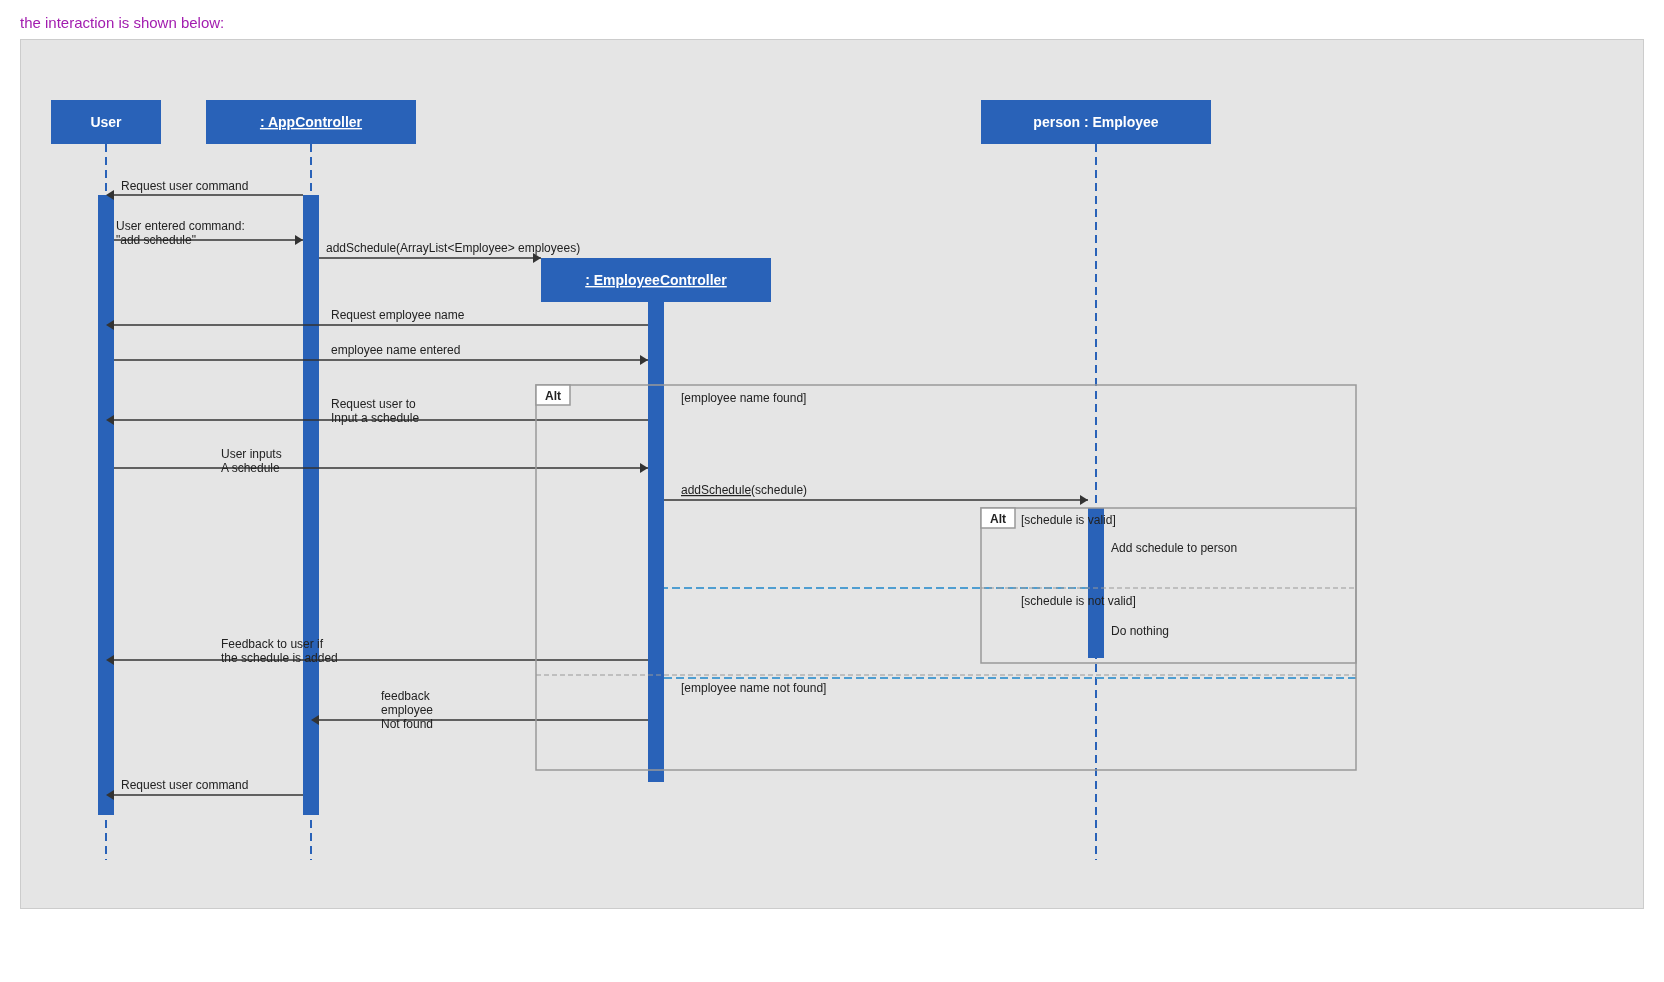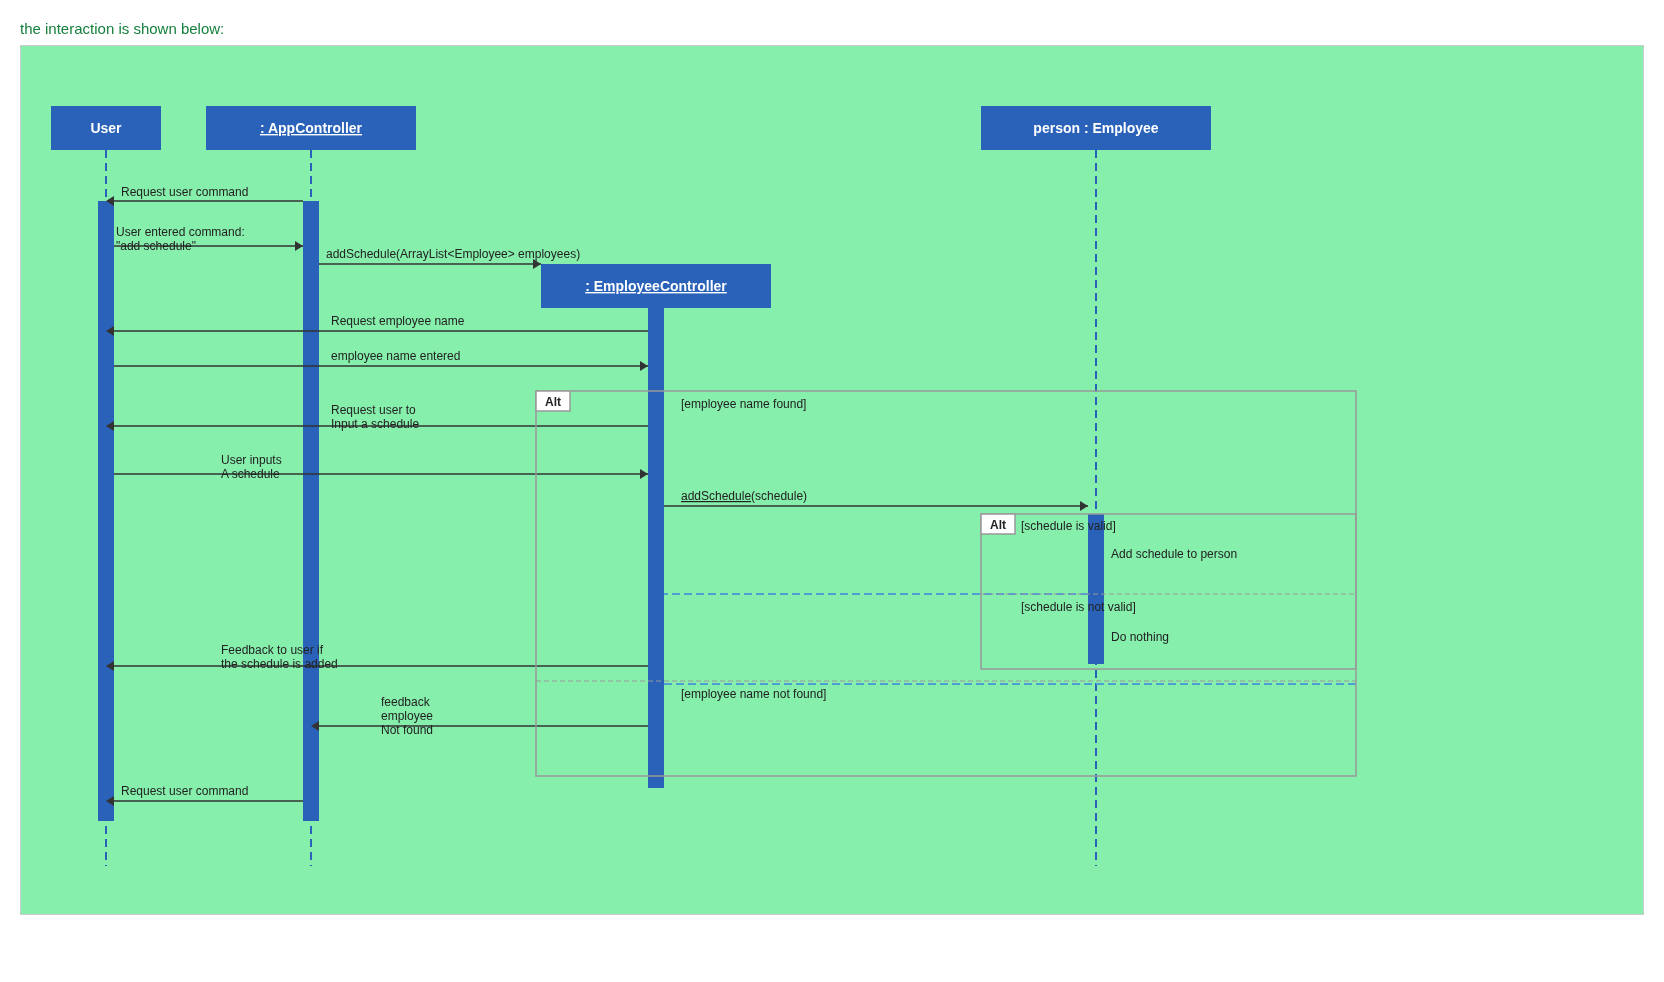--- a/index.html
+++ b/index.html
@@ -3,29 +3,29 @@
   <meta charset="utf-8">
   <style>
     * { box-sizing: border-box; margin: 0; padding: 0; }
     body {
       font-family: Arial, sans-serif;
       background: #fff;
       color: #222;
       font-size: 13px;
     }
     .page-header {
-      padding: 20px 20px 8px 20px;
+      padding: 14px 20px 8px 20px;
       font-size: 15px;
-      color: #15803d;
+      color: #a21caf;
     }
     .diagram-container {
       margin: 0 20px 20px 20px;
       border: 1px solid #ccc;
       position: relative;
-      background: #86efac;
+      background: #e5e5e5;
       overflow: hidden;
       height: 870px;
     }
   </style>
 </head>
 <body>
 
 <div class="page-header">
   <span>the interaction is shown below:</span>
 </div>

